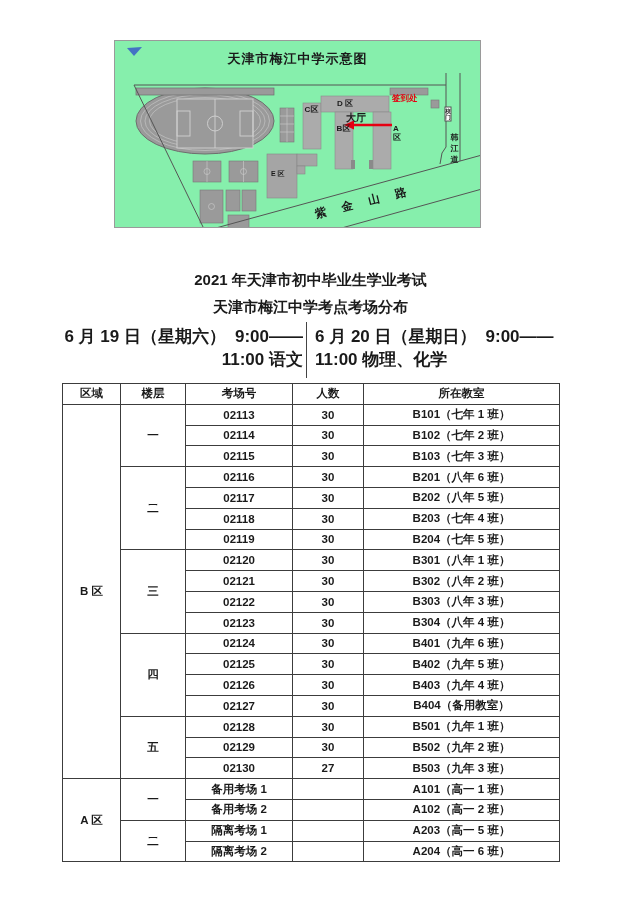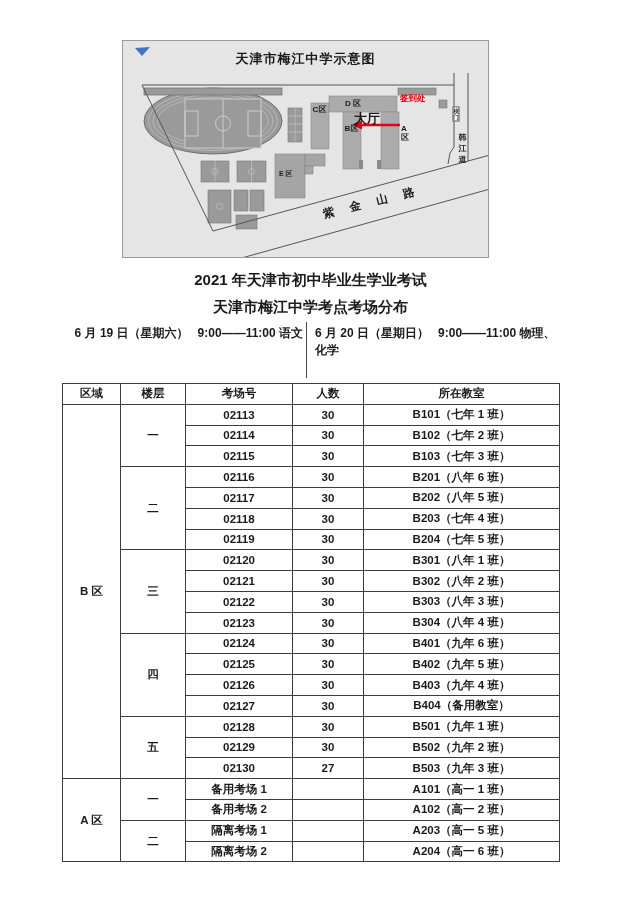--- a/index.html
+++ b/index.html
@@ -4,53 +4,53 @@
 <style>
   html,body { margin:0; padding:0; background:#ffffff; }
   * { box-sizing: border-box; }
   .page {
     position: relative; width: 621px; height: 901px; background:#fff;
     font-family: "Liberation Sans", "DejaVu Sans", sans-serif;
     color:#1a1a1a;
   }
   
   .map {
-    position:absolute; left:122px; top:40px; width:367px; height:218px;
-    border:1px solid #9a9a9a; background:#e5e5e5; overflow:hidden;
+    position:absolute; left:114px; top:40px; width:367px; height:188px;
+    border:1px solid #9a9a9a; background:#86efac; overflow:hidden;
   }
   .map svg { position:absolute; left:0; top:0; }
   .map-title {
     position:absolute; left:0; top:9px; width:100%; text-align:center;
     font-size:13px; font-weight:bold; letter-spacing:1px;
   }
   .mlbl { position:absolute; font-weight:bold; font-size:8px; line-height:1.1; color:#1a1a1a; }
   .mlbl.vert { word-break: break-all; text-align:center; }
   .lbl-zone-d { left:222px; top:59px; }
   .lbl-zone-c { left:189px; top:65px; width:15px; }
   .lbl-zone-b { left:221px; top:84px; width:15px; }
   .lbl-zone-a { left:259px; top:84px; width:15px;padding-left:19px; }
   .lbl-zone-e { left:156px; top:129px; font-size:7px; }
-  .lbl-hall   { left:231px; top:71px; font-size:13px; }
+  .lbl-hall   { left:231px; top:71px; font-size:10px; }
   .lbl-signin { left:277px; top:53px; font-size:8.5px; color:#e60012; }
   .lbl-gate   { left:329px; top:67px; width:8px; font-size:5.5px; line-height:1.15; }
   .lbl-hanjiang { left:334px; top:92px; width:11px; font-size:8px; line-height:1.35; }
   .lbl-zijinshan {
     left:200px; top:167px; font-size:11.5px; letter-spacing:16px; white-space:nowrap;
     transform: rotate(-14deg); transform-origin: 0 50%;
   }
   
   .doc-title, .doc-subtitle {
     position:absolute; left:0; width:100%; text-align:center;
     font-size:15px; font-weight:bold;
   }
   .doc-title { top:271px;text-align:center; }
   .doc-subtitle { top:298px; }
   
   .schedule { position:absolute; left:62px; top:322px; width:501px; height:56px; display:flex; }
-  .sched-col { font-size:12px; font-weight:bold; }
+  .sched-col { font-size:17px; font-weight:bold; }
   .sched-left  { width:244px; text-align:right; padding-right:3px; }
   .sched-right { flex:1; text-align:left; padding-left:8px; }
   .sched-divider { width:1px; background:#444; height:56px; }
   .sched-line1 { margin-top:3px; }
   .sched-line2 { margin-top:11px; }
   .sched-right .sched-line2 { padding-left:105px; }
   .sched-date { margin-right:9px; }
   
   table.exam { position:absolute; left:62px; top:383px; width:497px; border-collapse:collapse; table-layout:fixed; }
   table.exam th, table.exam td {

